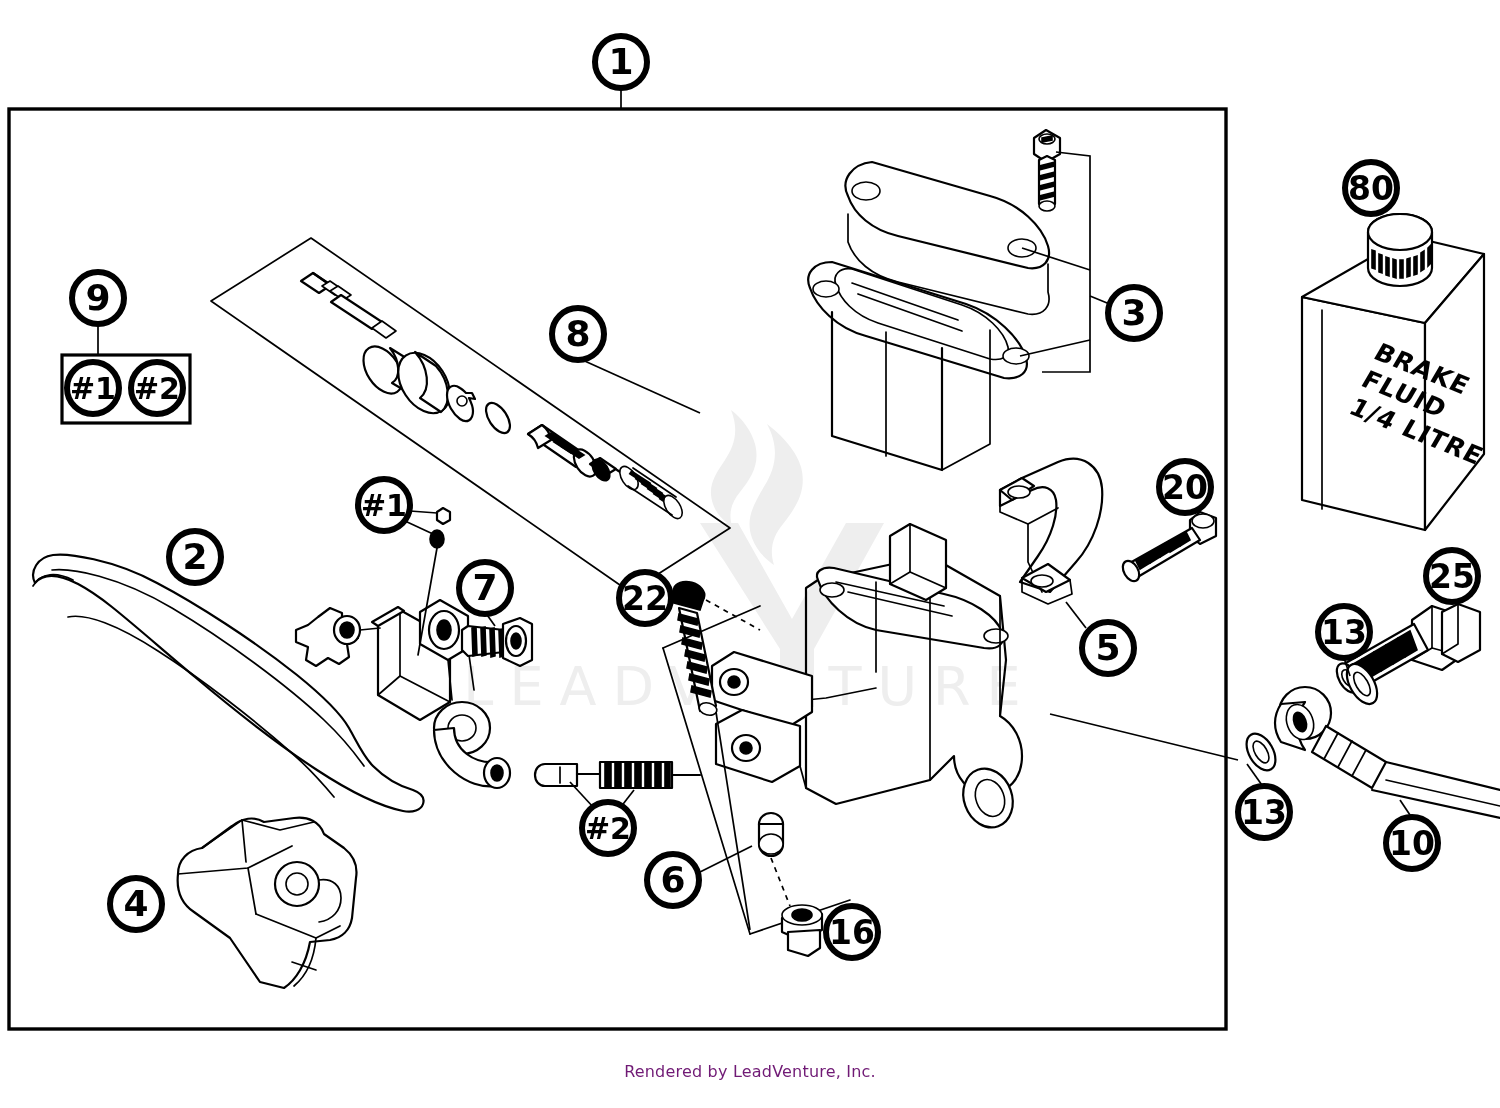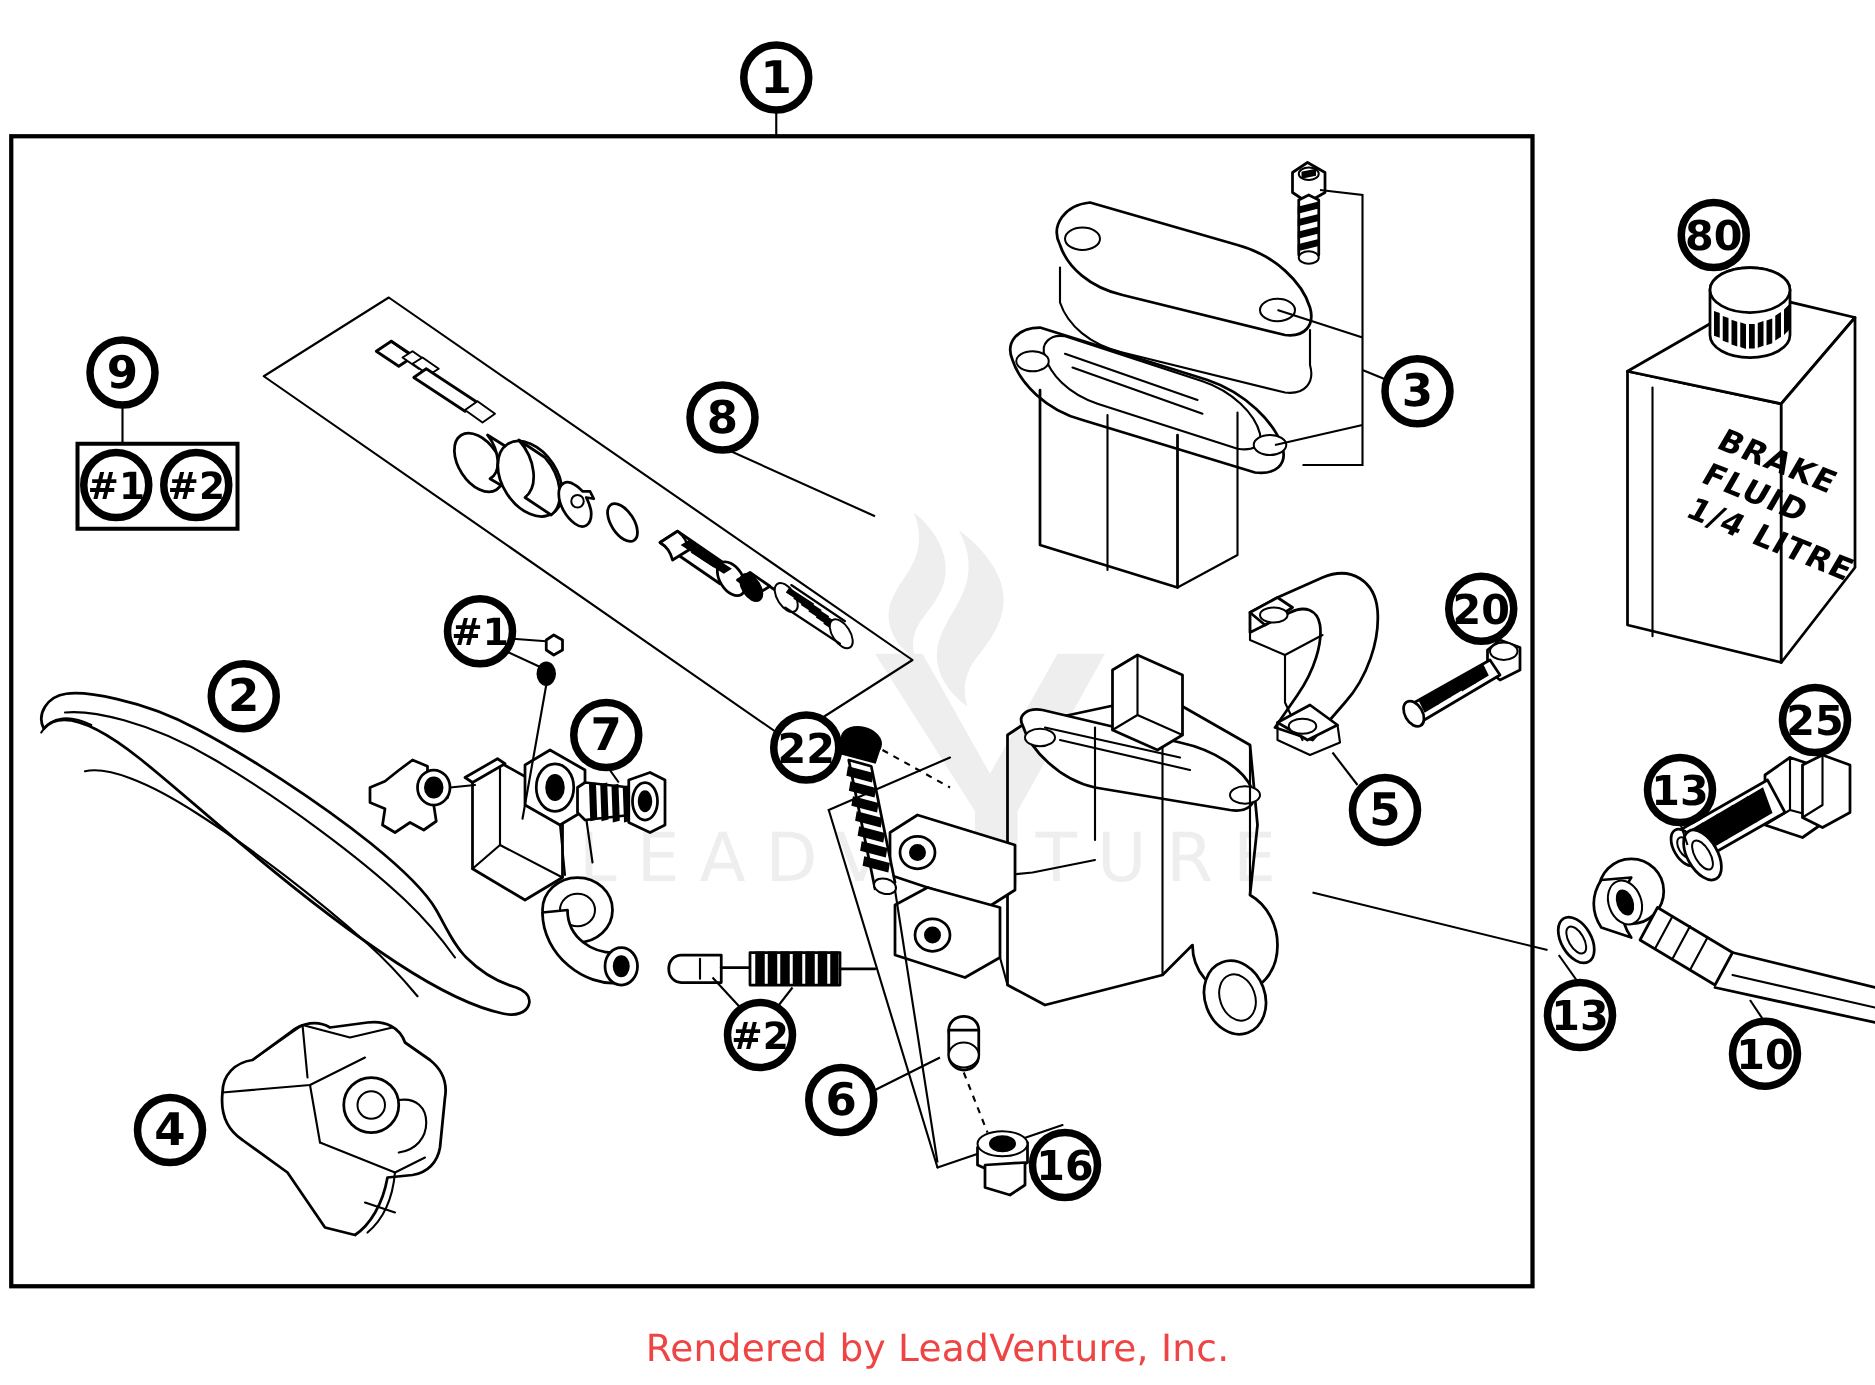--- a/index.html
+++ b/index.html
@@ -26,22 +26,22 @@
     width: 1500px;
     height: 1108px;
   }
   .footer {
     position: absolute;
     left: 0;
     top: 1062px;
     width: 1500px;
     text-align: center;
     font-family: "DejaVu Sans", sans-serif;
-    font-size: 30px;
-    color: #ef4444;
+    font-size: 16px;
+    color: #701a75;
     letter-spacing: 0.2px;
   }
 </style>
 </head>
 <body>
 
 <div id="stage">
 
   <svg id="art" viewBox="0 0 1500 1108" xmlns="http://www.w3.org/2000/svg">
     <defs>

